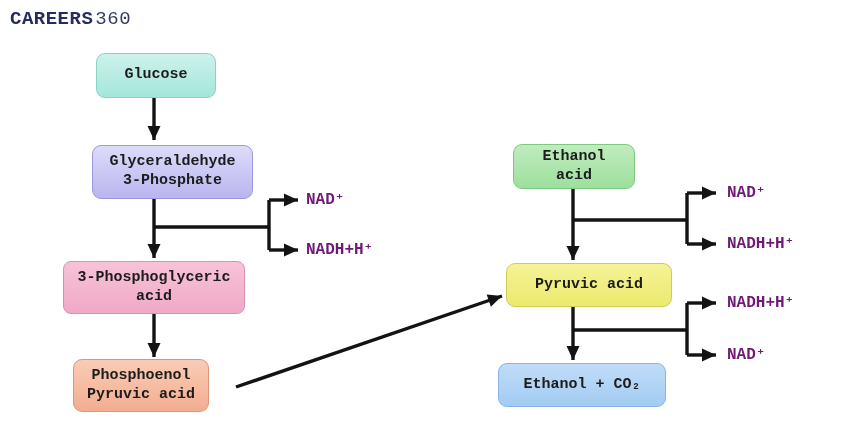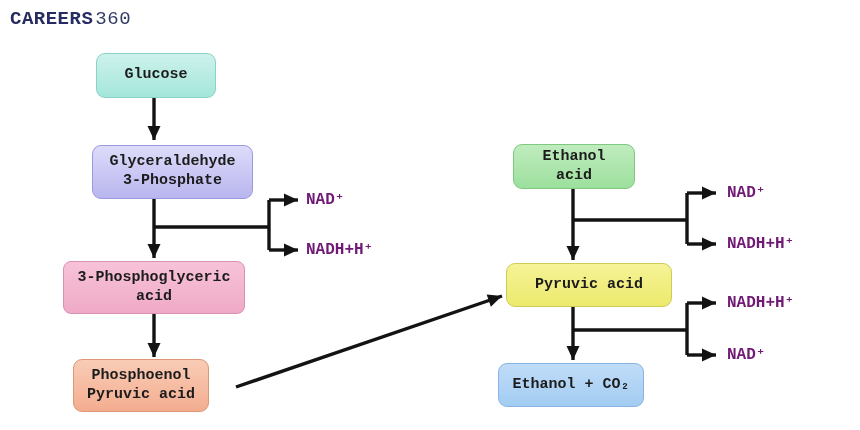--- a/index.html
+++ b/index.html
@@ -31,21 +31,21 @@
   .box-g3p     {left:92px; top:145px;width:161px;height:54px;
     background:linear-gradient(180deg,#dddcfa,#b9b5ef);border-color:#9d98de;}
   .box-pga     {left:63px; top:261px;width:182px;height:53px;
     background:linear-gradient(180deg,#f7c3d8,#efa9c6);border-color:#da8fb4;border-radius:8px;}
   .box-pep     {left:73px; top:359px;width:136px;height:53px;
     background:linear-gradient(180deg,#f9ccb6,#f3ad90);border-color:#de9676;}
   .box-lactic  {left:513px;top:144px;width:122px;height:45px;
     background:linear-gradient(180deg,#c0ecbe,#9cdf9d);border-color:#7ec97f;}
   .box-pyruvic {left:506px;top:263px;width:166px;height:44px;
     background:linear-gradient(180deg,#f5f396,#ecea6d);border-color:#cfcc55;}
-  .box-ethanol {left:498px;top:363px;width:146px;height:44px;
+  .box-ethanol {left:498px;top:363px;width:168px;height:44px;
     background:linear-gradient(180deg,#c0dcf8,#a2ccf2);border-color:#87b4e3;}
 
   .cofactor{
     position:absolute;height:20px;line-height:20px;
     font-size:16px;font-weight:600;color:#701a75;white-space:nowrap;
   }
   .lbl-nad-left      {left:306px;top:190px;}
   .lbl-nadh-left     {left:306px;top:240px;}
   .lbl-nad-right-up  {left:727px;top:183px;}
   .lbl-nadh-right-up {left:727px;top:234px;}

